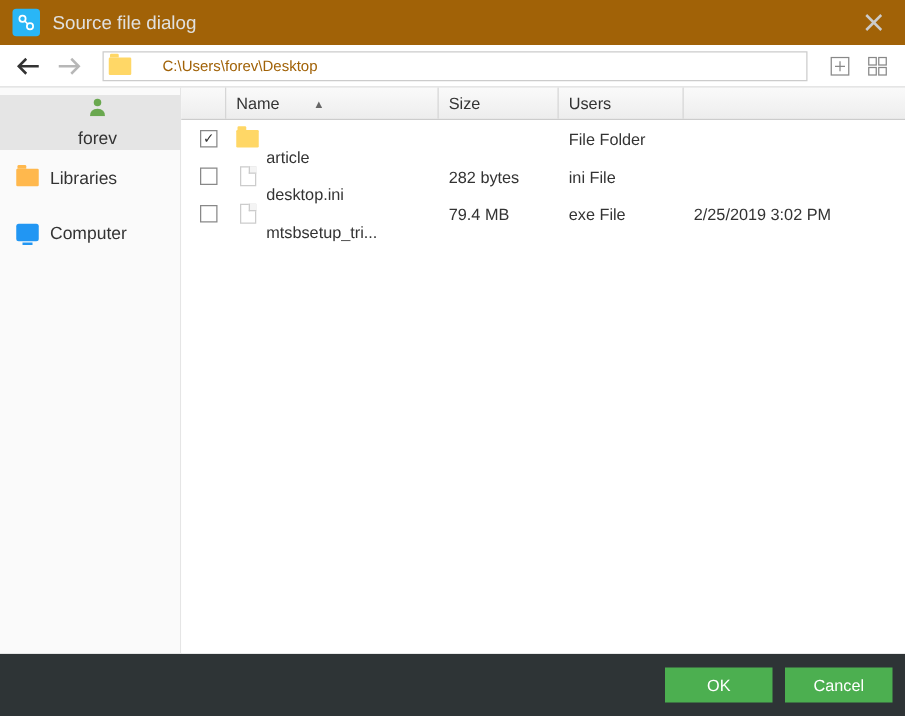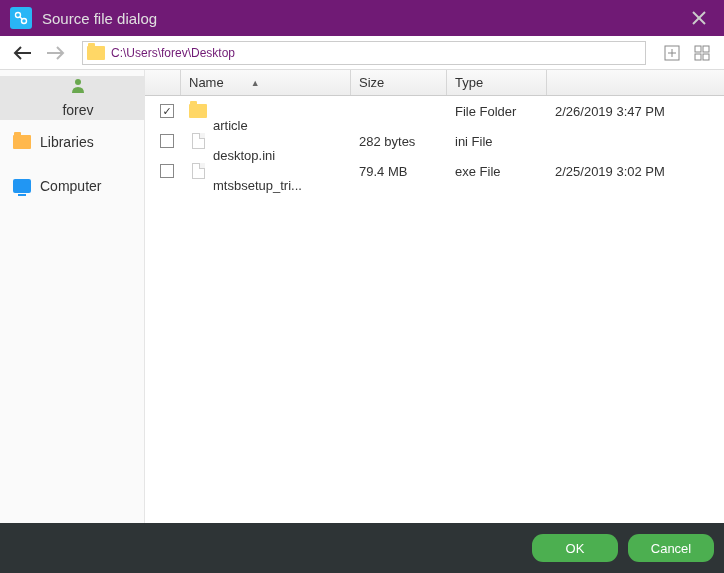--- a/index.html
+++ b/index.html
@@ -1,32 +1,32 @@
 <!DOCTYPE html>
 <html><head>
   <meta charset="utf-8">
   <style>
     * { box-sizing: border-box; margin: 0; padding: 0; font-family: "Segoe UI", Tahoma, sans-serif; }
     body { width: 724px; height: 573px; background: #2e3436; overflow: hidden; }
     
-    .titlebar { height: 36px; background: #701a75; display: flex; align-items: center; padding: 0 10px; color: #eee; }
+    .titlebar { height: 36px; background: #a16207; display: flex; align-items: center; padding: 0 10px; color: #eee; }
     .titlebar-icon { width: 22px; height: 22px; background: #29b6f6; border-radius: 3px; display: flex; align-items: center; justify-content: center; margin-right: 10px; }
     .titlebar-icon svg { width: 16px; height: 16px; }
     .titlebar-title { font-size: 15px; flex: 1; color: #e0e0e0; }
     .titlebar-close { width: 30px; height: 30px; display: flex; align-items: center; justify-content: center; cursor: pointer; }
     .titlebar-close svg { width: 14px; height: 14px; stroke: #ccc; stroke-width: 2; }
 
     .toolbar { height: 34px; background: #fff; display: flex; align-items: center; padding: 0 10px; border-bottom: 1px solid #ddd; gap: 6px; }
     .nav-btn { width: 26px; height: 26px; display: flex; align-items: center; justify-content: center; cursor: pointer; }
     .nav-btn svg { width: 20px; height: 14px; }
     .nav-btn.disabled svg { opacity: 0.35; }
     .pathbox { flex: 1; height: 24px; border: 1px solid #ccc; display: flex; align-items: center; padding: 0 4px; margin: 0 8px; background: #fff; }
     .pathbox-folder { width: 18px; height: 14px; background: #ffd766; border-radius: 1px; margin-right: 6px; position: relative; }
     .pathbox-folder::before { content: ""; position: absolute; top: -3px; left: 1px; width: 7px; height: 3px; background: #ffd766; border-radius: 1px 1px 0 0; }
-    .pathbox-text { font-size: 12px; color: #701a75; flex: 1; }
+    .pathbox-text { font-size: 12px; color: #a16207; flex: 1; margin-left: 19px; }
     .tool-icon { width: 24px; height: 24px; display: flex; align-items: center; justify-content: center; cursor: pointer; }
     .tool-icon svg { width: 16px; height: 16px; stroke: #888; fill: none; }
 
     .body { display: flex; height: 453px; background: #fff; }
     .sidebar { width: 145px; background: #fafafa; border-right: 1px solid #e5e5e5; padding-top: 6px; }
     .side-item { height: 44px; display: flex; align-items: center; padding-left: 12px; gap: 8px; cursor: pointer; font-size: 14px; color: #333; }
     .side-item.selected { background: #e5e5e5; flex-direction: column; }
     .side-icon { width: 20px; height: 18px; display: flex; align-items: center; justify-content: center; }
 
     .filepane { flex: 1; display: flex; flex-direction: column; }
@@ -50,21 +50,21 @@
     .file-icon { width: 18px; height: 16px; flex-shrink: 0; display: flex; align-items: center; justify-content: center; }
     .folder-ic { width: 18px; height: 14px; background: #ffd766; border-radius: 1px; position: relative; }
     .folder-ic::before { content: ""; position: absolute; top: -3px; left: 1px; width: 7px; height: 3px; background: #ffd766; border-radius: 1px 1px 0 0; }
     .doc-ic { width: 13px; height: 16px; background: #fff; border: 1px solid #ccc; position: relative; }
     .doc-ic::after { content: ""; position: absolute; top: -1px; right: -1px; width: 5px; height: 5px; background: #f4f4f4; border-left: 1px solid #ccc; border-bottom: 1px solid #ccc; }
     .chk { width: 14px; height: 14px; border: 1px solid #888; display: flex; align-items: center; justify-content: center; cursor: pointer; background: #fff; }
     .chk.checked::after { content: "✓"; font-size: 11px; color: #333; line-height: 1; }
     .fname { white-space: nowrap; overflow: hidden; text-overflow: ellipsis; max-width: 130px; margin-top: 29px; }
 
     .footer { height: 50px; background: #2e3436; display: flex; align-items: center; justify-content: flex-end; padding: 0 10px; gap: 10px; }
-    .btn { min-width: 86px; height: 28px; background: #4caf50; color: #fff; border: none; border-radius: 11px; font-size: 13px; cursor: pointer; padding: 0 18px; }
+    .btn { min-width: 86px; height: 28px; background: #4caf50; color: #fff; border: none; border-radius: 0; font-size: 13px; cursor: pointer; padding: 0 18px; }
 
     .user-ic { width: 16px; height: 16px; }
     .lib-ic { width: 18px; height: 14px; background: #ffb84d; border-radius: 1px; position: relative; }
     .lib-ic::before { content: ""; position: absolute; top: -3px; left: 1px; width: 7px; height: 3px; background: #ffb84d; border-radius: 1px 1px 0 0; }
     .comp-ic { width: 18px; height: 14px; background: #2196f3; border-radius: 2px; position: relative; }
     .comp-ic::after { content: ""; position: absolute; bottom: -3px; left: 5px; width: 8px; height: 2px; background: #2196f3; }
   </style>
 </head>
 <body>
 
@@ -148,37 +148,36 @@
     <div class="colheader">
       <div class="col col-check"></div>
       <div class="col col-name">
         <span>Name</span>
         <span class="sort-arrow">▲</span>
       </div>
       <div class="col col-size">
           <span>Size</span>
         </div>
       <div class="col col-type">
-          <span>Type</span>
+          <span>Users</span>
         </div>
     </div>
     <div class="filelist" id="filelist">
         <div class="row">
           <div class="cell cell-check">
             <span class="chk checked"></span>
           </div>
           <div class="cell cell-name">
             <span class="file-icon">
               <span class="folder-ic"></span>
             </span>
             <span class="fname">article</span>
           </div>
           <div class="cell cell-size"></div>
           <div class="cell cell-type">File Folder</div>
-          <div class="cell cell-date">2/26/2019 3:47 PM</div>
         </div>
         <div class="row">
           <div class="cell cell-check">
             <span class="chk"></span>
           </div>
           <div class="cell cell-name">
             <span class="file-icon">
               <span class="doc-ic"></span>
             </span>
             <span class="fname">desktop.ini</span>

